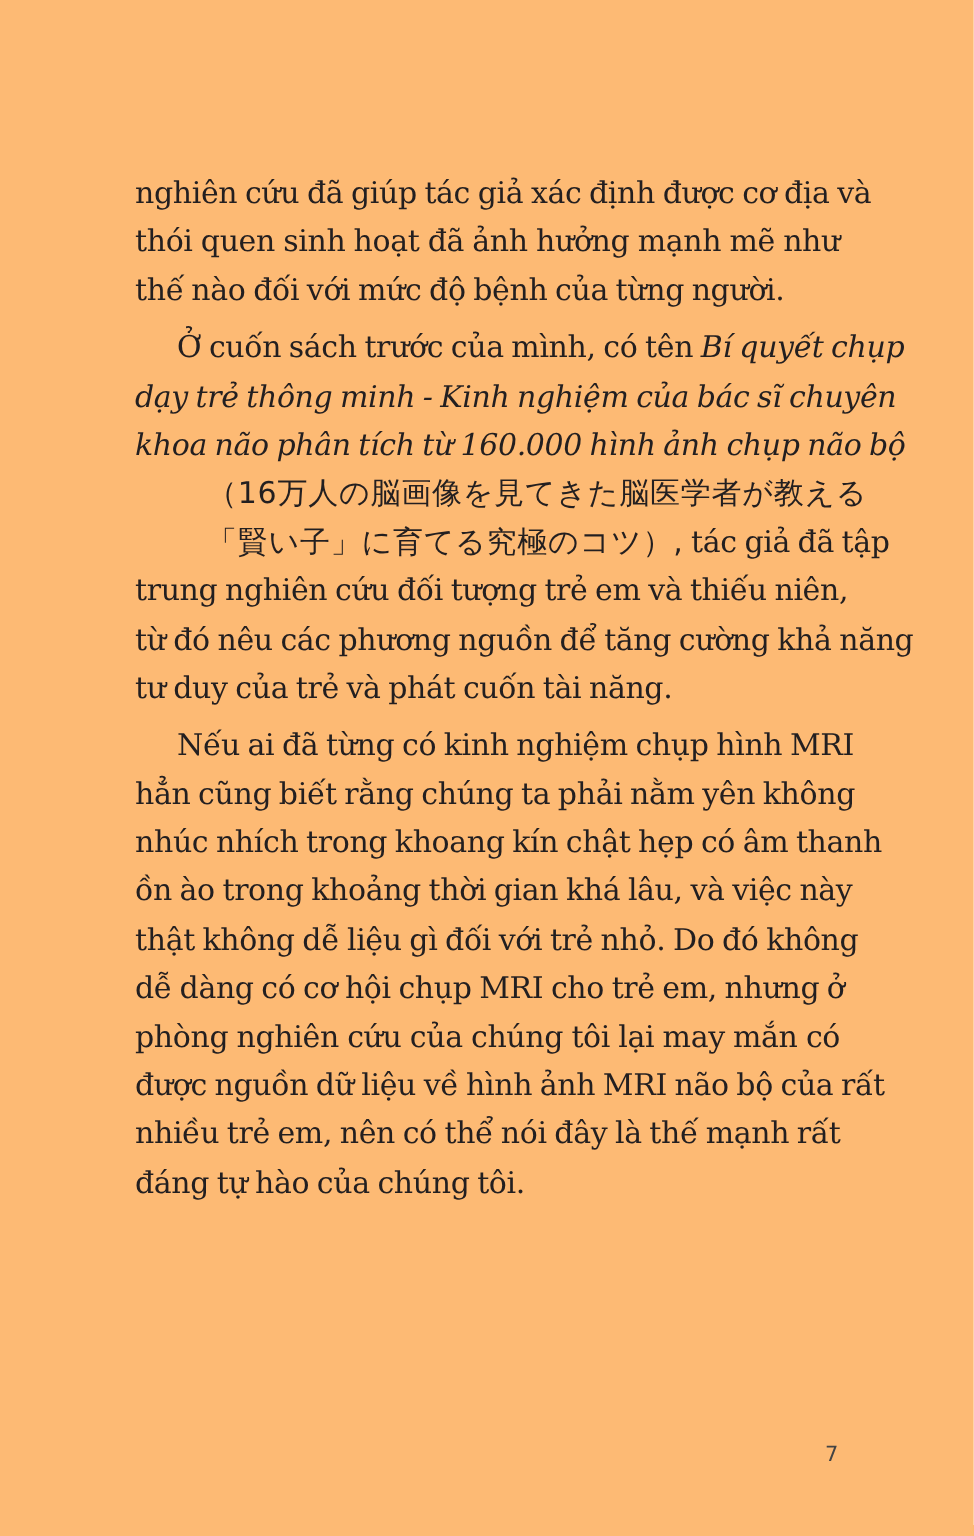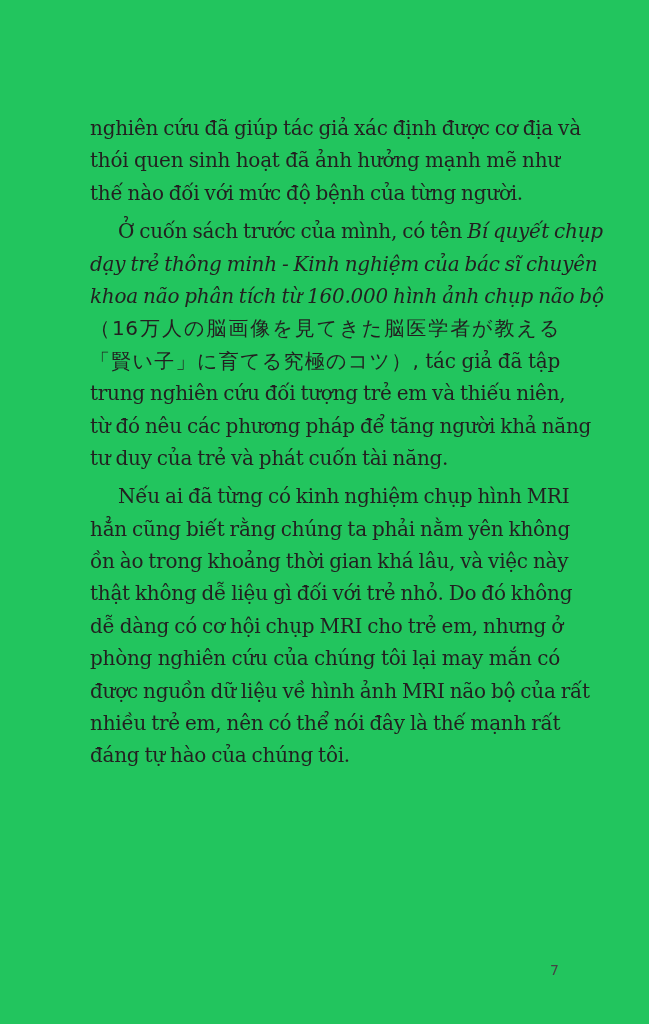--- a/index.html
+++ b/index.html
@@ -1,34 +1,34 @@
 <!DOCTYPE html>
 <html><head>
 <meta charset="utf-8">
 <style>
   html, body { margin: 0; padding: 0; background: #ffffff; }
   body { width: 649px; height: 1024px; position: relative; overflow: hidden; }
   .page {
-    position: absolute; left: 0; top: 0; width: 649px; height: 1024px; background: #22c55e; text-decoration: underline;
+    position: absolute; left: 0; top: 0; width: 649px; height: 1024px; background: #fdba74; text-decoration: underline;
   }
   .text-block {
     position: absolute; left: 90px; top: 112px; width: 470px;
     font-family: "DejaVu Serif", "Liberation Serif", serif;
     font-size: 20px; color: #231f20;
   }
   .line {
     display: block; height: 32.4px; line-height: 32.4px;
     white-space: nowrap; text-align: justify; text-align-last: justify;
     letter-spacing: -0.25px; word-spacing: -1px;
   }
   .line.last { text-align-last: left; }
   .line.indent { padding-left: 28px; }
   .gap { height: 6px; }
   .it { font-style: italic; }
-  .jp { font-family: "DejaVu Sans", sans-serif; letter-spacing: 0.5px; }
+  .jp { font-family: "DejaVu Sans", sans-serif; letter-spacing: 0.5px; margin-left: 48px; }
   .page-number {
     position: absolute; left: 550px; top: 962px;
     font-family: "DejaVu Sans", sans-serif; font-size: 14px; color: #444;
   }
 </style>
 </head>
 <body>
 
 <div class="page">
   <div class="text-block">
@@ -40,28 +40,29 @@
     </div>
     <div class="gap"></div>
 
     <div>
       <span class="line indent"><span>Ở cuốn sách trước của mình, có tên </span><span class="it">Bí quyết chụp</span></span>
       <span class="line it">dạy trẻ thông minh - Kinh nghiệm của bác sĩ chuyên</span>
       <span class="line it">khoa não phân tích từ 160.000 hình ảnh chụp não bộ</span>
       <span class="line jp">（16万人の脳画像を見てきた脳医学者が教える</span>
       <span class="line"><span class="jp">「賢い子」に育てる究極のコツ）,</span><span> tác giả đã tập</span></span>
       <span class="line">trung nghiên cứu đối tượng trẻ em và thiếu niên,</span>
-      <span class="line">từ đó nêu các phương pháp để tăng người khả năng</span>
+      <span class="line">từ đó nêu các phương nguồn để tăng cường khả năng</span>
       <span class="line last">tư duy của trẻ và phát cuốn tài năng.</span>
     </div>
     <div class="gap"></div>
 
     <div>
       <span class="line indent">Nếu ai đã từng có kinh nghiệm chụp hình MRI</span>
       <span class="line">hẳn cũng biết rằng chúng ta phải nằm yên không</span>
+      <span class="line">nhúc nhích trong khoang kín chật hẹp có âm thanh</span>
       <span class="line">ồn ào trong khoảng thời gian khá lâu, và việc này</span>
       <span class="line">thật không dễ liệu gì đối với trẻ nhỏ. Do đó không</span>
       <span class="line">dễ dàng có cơ hội chụp MRI cho trẻ em, nhưng ở</span>
       <span class="line">phòng nghiên cứu của chúng tôi lại may mắn có</span>
       <span class="line">được nguồn dữ liệu về hình ảnh MRI não bộ của rất</span>
       <span class="line">nhiều trẻ em, nên có thể nói đây là thế mạnh rất</span>
       <span class="line last">đáng tự hào của chúng tôi.</span>
     </div>
   </div>
 

